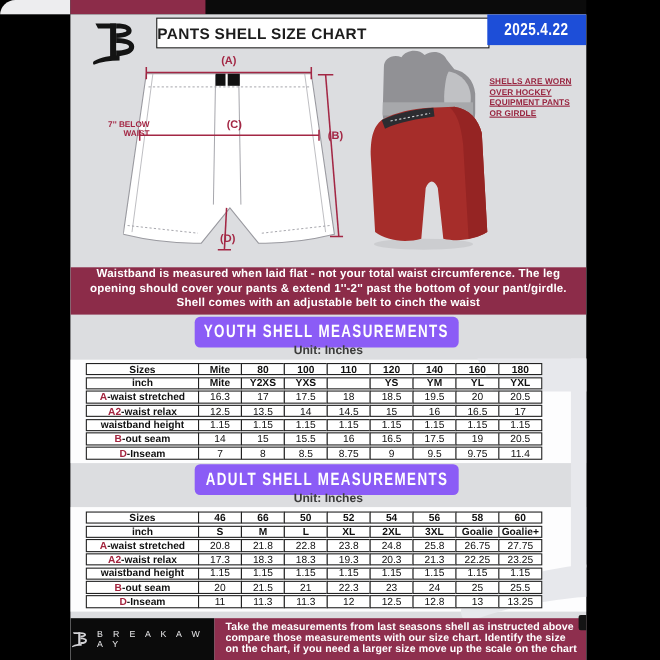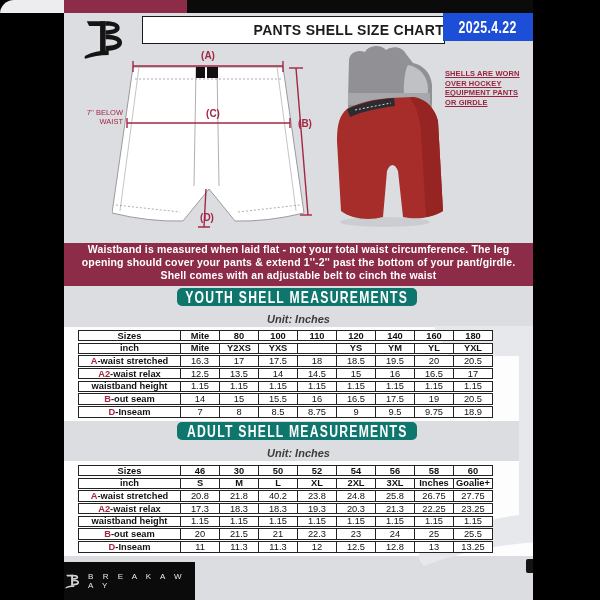--- a/index.html
+++ b/index.html
@@ -11,38 +11,38 @@
   .content{position:absolute;left:64px;top:13px;width:469px;height:587px;background:#dcdde0;overflow:hidden;}
 
   
   .bgpanel{position:absolute;z-index:0;}
   .watermark{position:absolute;z-index:1;pointer-events:none;}
   .fg{position:absolute;z-index:2;}
 
   
   .logo-b{left:16px;top:2px;width:48px;height:47px;}
   .title-box{left:78px;top:3px;width:301px;height:26px;background:#fff;border:1px solid #1a1a1a;
-             display:flex;align-items:center;justify-content:flex-end;}
+             display:flex;align-items:center;justify-content:flex-start;}
   .title-box span{font-size:14px;font-weight:600;color:#1c1c1c;letter-spacing:.3px;}
   .date-box{left:379px;top:0;width:90px;height:28px;background:#1d4ed8;display:flex;align-items:center;justify-content:center;}
   .date-box span{color:#fff;font-weight:bold;font-size:15px;transform:scale(.82,1.05);letter-spacing:.5px;}
 
   
   .dlabel{color:#a32744;font-weight:bold;font-size:10px;text-align:center;}
-  .waist-note{left:11px;top:96px;width:48px;text-align:right;color:#a32744;font-weight:normal;font-size:7.5px;line-height:8.5px;white-space:pre-line;}
+  .waist-note{left:24px;top:96px;width:48px;text-align:right;color:#a32744;font-weight:bold;font-size:7.5px;line-height:8.5px;white-space:pre-line;}
   .photo-note{left:381px;top:56px;width:90px;color:#98243f;font-weight:bold;font-size:7.5px;line-height:9.5px;white-space:pre-line;letter-spacing:.1px;text-decoration:underline;}
 
   
   .banner{left:0;top:230px;width:469px;height:43px;background:#8c2c49;display:flex;align-items:flex-start;justify-content:center;}
   .banner span{color:#fff;font-weight:bold;font-size:10.5px;line-height:13px;text-align:center;white-space:pre-line;letter-spacing:.15px;}
 
   
-  .black-banner{width:240px;height:18px;left:113px;background:#0f766e;border-radius:5px;display:flex;align-items:center;justify-content:center;}
+  .black-banner{width:240px;height:28px;left:113px;background:#8b5cf6;border-radius:5px;display:flex;align-items:center;justify-content:center;}
   .black-banner span{color:#fff;font-weight:bold;font-size:14.5px;letter-spacing:1.5px;transform:scale(.84,1.12);white-space:nowrap;}
-  .unit{left:0;width:469px;text-align:center;font-size:11px;font-weight:600;color:#3c3c3c;font-style:italic;}
+  .unit{left:0;width:469px;text-align:center;font-size:11px;font-weight:600;color:#3c3c3c;}
 
   
   .panel{left:0;width:469px;background:#fdfdfe;}
   .sheet{left:14px;width:423px;}
   .trow{display:flex;height:11.4px;margin-bottom:1.3px;}
   .tcell{flex:0 0 40px;box-sizing:border-box;border:1px solid #222;margin-left:-1px;background:#fff;
          display:flex;align-items:center;justify-content:center;font-size:9.3px;color:#111;}
   .tlabel{flex:0 0 103px;margin-left:0;font-weight:bold;}
   .thead .tcell{font-weight:bold;}
   .redletter{color:#a3253f;}
@@ -224,56 +224,56 @@
         </div>
         <div class="trow">
           <div class="tcell tlabel"><span class="redletter">D</span>-Inseam</div>
           <div class="tcell">7</div>
           <div class="tcell">8</div>
           <div class="tcell">8.5</div>
           <div class="tcell">8.75</div>
           <div class="tcell">9</div>
           <div class="tcell">9.5</div>
           <div class="tcell">9.75</div>
-          <div class="tcell">18.9</div>
+          <div class="tcell">11.4</div>
         </div>
       </div>
 
     <div class="fg black-banner" style="top:409px;">
       <span>ADULT SHELL MEASUREMENTS</span>
     </div>
     <div class="fg unit" style="top:434px;">Unit: Inches</div>
     <div class="fg sheet" style="top:452px;">
         <div class="trow thead">
           <div class="tcell tlabel">Sizes</div>
           <div class="tcell">46</div>
-          <div class="tcell">30</div>
+          <div class="tcell">66</div>
           <div class="tcell">50</div>
           <div class="tcell">52</div>
           <div class="tcell">54</div>
           <div class="tcell">56</div>
           <div class="tcell">58</div>
           <div class="tcell">60</div>
         </div>
         <div class="trow thead">
           <div class="tcell tlabel">inch</div>
           <div class="tcell">S</div>
           <div class="tcell">M</div>
           <div class="tcell">L</div>
           <div class="tcell">XL</div>
           <div class="tcell">2XL</div>
           <div class="tcell">3XL</div>
-          <div class="tcell">Inches</div>
+          <div class="tcell">Goalie</div>
           <div class="tcell">Goalie+</div>
         </div>
         <div class="trow">
           <div class="tcell tlabel"><span class="redletter">A</span>-waist stretched</div>
           <div class="tcell">20.8</div>
           <div class="tcell">21.8</div>
-          <div class="tcell">40.2</div>
+          <div class="tcell">22.8</div>
           <div class="tcell">23.8</div>
           <div class="tcell">24.8</div>
           <div class="tcell">25.8</div>
           <div class="tcell">26.75</div>
           <div class="tcell">27.75</div>
         </div>
         <div class="trow">
           <div class="tcell tlabel"><span class="redletter">A2</span>-waist relax</div>
           <div class="tcell">17.3</div>
           <div class="tcell">18.3</div>
@@ -326,16 +326,21 @@
           <g fill="#d3d3d6">
             <path d="M8,8 L32,8 L32,14 L11,14 Z"></path>
             <path d="M25,8 h7 v38 h-7 z"></path>
             <path d="M32,8 C44,8 50,11 50,16.5 C50,21.5 44,24.5 32,25 L32,19.5 C40,19 44,18 44,16.5 C44,14.5 40,13.8 32,13.8 Z"></path>
             <path d="M32,25 C46,25.5 53,29 53,35 C53,41.5 46,45.5 32,46 L32,39.5 C42,39 47,37.5 47,35 C47,32.5 42,31 32,30.8 Z"></path>
             <path d="M6,52 C16,46.5 26,45 36,45.2 L36,51 C25,51 15,52.5 6,56 Q4,54 6,52 Z"></path>
           </g>
         </svg>
         <span class="f-brand">B R E A K A W A Y</span>
       </div>
+      <div class="f-maroon">
+        <span>Take the measurements from last seasons shell as instructed above
+compare those measurements  with our size chart. Identify the size
+on the chart, if you need a larger size move up the scale on the chart</span>
+      </div>
     </div>
 
   </div>
 </div>
 
 </body></html>

